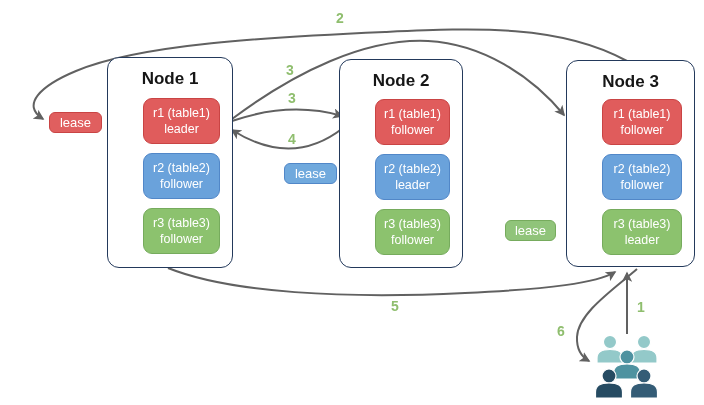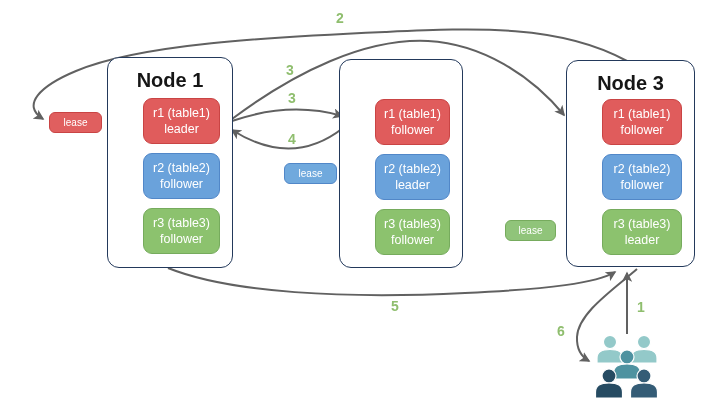--- a/index.html
+++ b/index.html
@@ -24,21 +24,21 @@
   .node {
     position: absolute;
     background: #ffffff;
     border: 1.5px solid #23395b;
     border-radius: 12px;
     box-sizing: border-box;
   }
   .node-title {
     margin-top: 11px;
     text-align: center;
-    font-size: 20px;
+    font-size: 17px;
     font-weight: bold;
     color: #161616;
   }
   .rep {
     position: absolute;
     left: 12px; right: 12px;
     height: 46px;
     border-radius: 9px;
     border: 1.5px solid;
     box-sizing: border-box;
@@ -55,21 +55,21 @@
   .c-red   { background: #e05c5c; border-color: #c94444; }
   .c-blue  { background: #6aa2db; border-color: #5187c8; }
   .c-green { background: #8cc26e; border-color: #76ab5d; }
   .lease {
     position: absolute;
     height: 19px;
     line-height: 19px;
     border: 1.5px solid;
     border-radius: 6px;
     box-sizing: content-box;
-    font-size: 10px;
+    font-size: 13px;
     color: #ffffff;
     text-align: center;
   }
   .lease-red   { background: #e05f5f; border-color: #c94444; }
   .lease-blue  { background: #70a9dd; border-color: #5187c8; }
   .lease-green { background: #90c47a; border-color: #76ab5d; }
   .step {
     position: absolute;
     color: #8fbe6e;
     font-weight: bold;
@@ -131,20 +131,21 @@
       <span>r2 (table2)</span>
       <span>follower</span>
     </div>
     <div class="rep c-green" style="top:150px">
       <span>r3 (table3)</span>
       <span>follower</span>
     </div>
   </div>
 
   <div class="node" style="left:339px;top:59px;width:124px;height:209px">
+    <div class="node-title">Node 2</div>
     <div class="rep c-red" style="top:39px">
       <span>r1 (table1)</span>
       <span>follower</span>
     </div>
     <div class="rep c-blue" style="top:94px">
       <span>r2 (table2)</span>
       <span>leader</span>
     </div>
     <div class="rep c-green" style="top:149px">
       <span>r3 (table3)</span>

